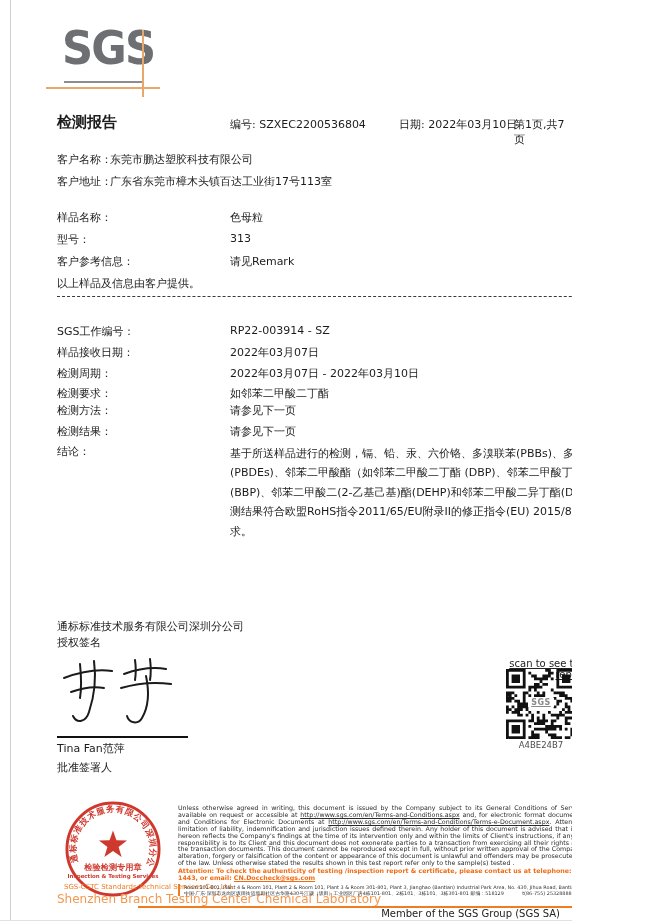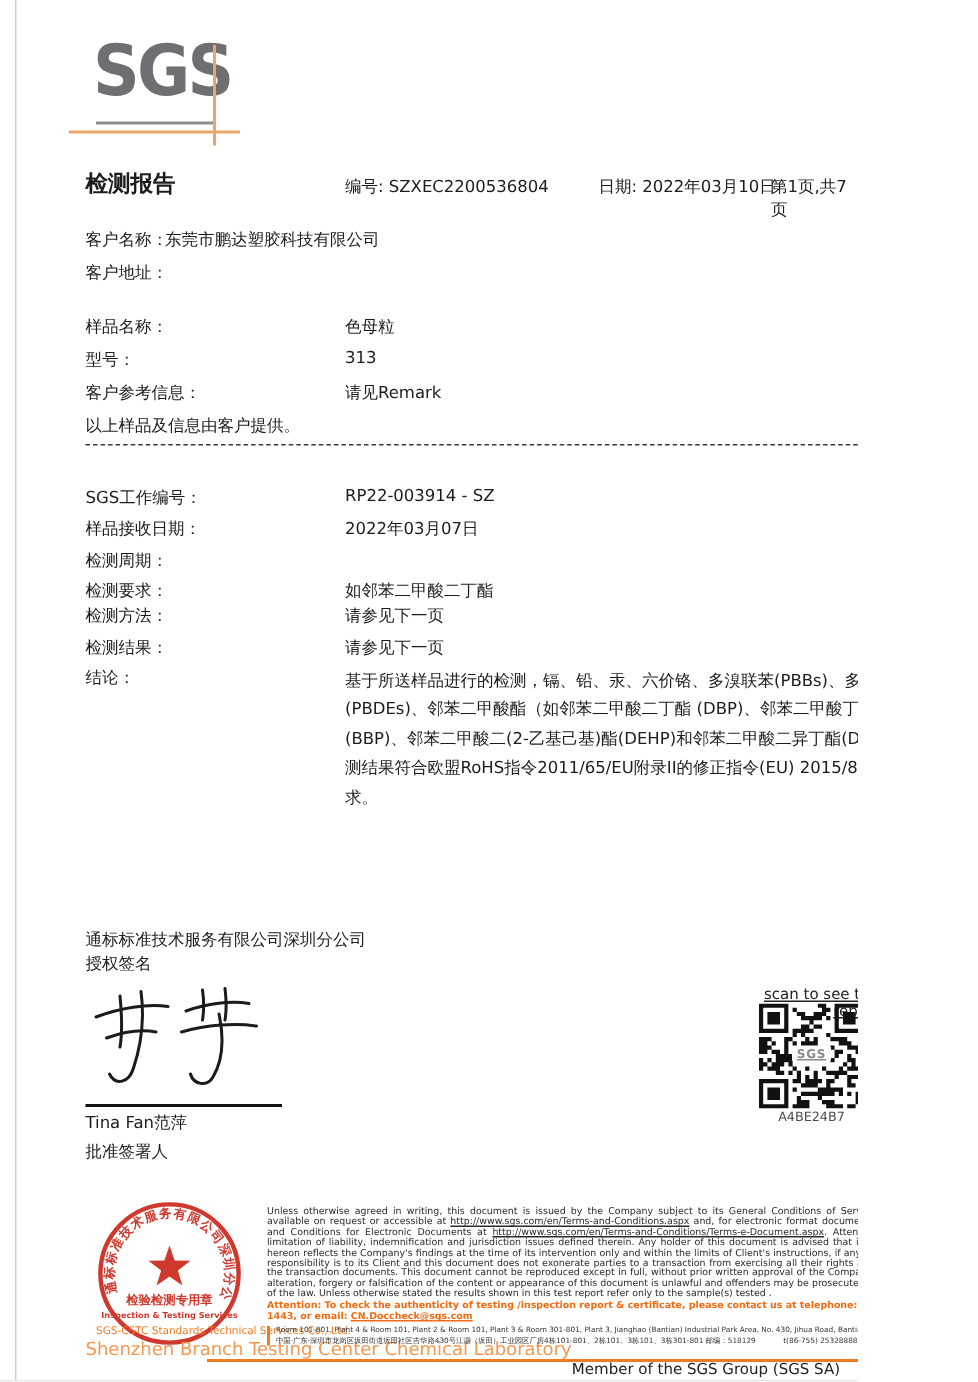--- a/index.html
+++ b/index.html
@@ -76,36 +76,38 @@
   <div class="logo-vline-orange"></div>
 
   <div class="report-title">检测报告</div>
   <div class="report-no">编号: SZXEC2200536804</div>
   <div class="report-date">日期: 2022年03月10日</div>
   <div class="report-page">第1页,共7页</div>
 
   <div class="lbl" style="top:152px">客户名称：</div>
   <div class="val v110" style="top:152px">东莞市鹏达塑胶科技有限公司</div>
   <div class="lbl" style="top:174px">客户地址：</div>
+  <div class="val v110" style="top:174px">广东省东莞市樟木头镇百达工业街17号113室</div>
 
   <div class="lbl" style="top:210px">样品名称：</div>
   <div class="val v230" style="top:210px">色母粒</div>
   <div class="lbl" style="top:232px">型号：</div>
   <div class="val v230" style="top:232px">313</div>
   <div class="lbl" style="top:254px">客户参考信息：</div>
   <div class="val v230" style="top:254px">请见Remark</div>
   <div class="lbl" style="top:276px">以上样品及信息由客户提供。</div>
 
   <div class="dash-sep"></div>
 
   <div class="lbl" style="top:324px">SGS工作编号：</div>
   <div class="val v230" style="top:324px">RP22-003914 - SZ</div>
   <div class="lbl" style="top:345px">样品接收日期：</div>
   <div class="val v230" style="top:345px">2022年03月07日</div>
   <div class="lbl" style="top:366px">检测周期：</div>
+  <div class="val v230" style="top:366px">2022年03月07日 - 2022年03月10日</div>
   <div class="lbl" style="top:386px">检测要求：</div>
   <div class="val v230" style="top:386px">如邻苯二甲酸二丁酯</div>
   <div class="lbl" style="top:403px">检测方法：</div>
   <div class="val v230" style="top:403px">请参见下一页</div>
   <div class="lbl" style="top:424px">检测结果：</div>
   <div class="val v230" style="top:424px">请参见下一页</div>
 
   <div class="lbl" style="top:444px">结论：</div>
   <div class="conclusion">基于所送样品进行的检测，镉、铅、汞、六价铬、多溴联苯(PBBs)、多溴二苯醚(PBDEs)、邻苯二甲酸酯（如邻苯二甲酸二丁酯 (DBP)、邻苯二甲酸丁苄酯(BBP)、邻苯二甲酸二(2-乙基己基)酯(DEHP)和邻苯二甲酸二异丁酯(DIBP)）的检测结果符合欧盟RoHS指令2011/65/EU附录II的修正指令(EU) 2015/863的限值要求。</div>
 

